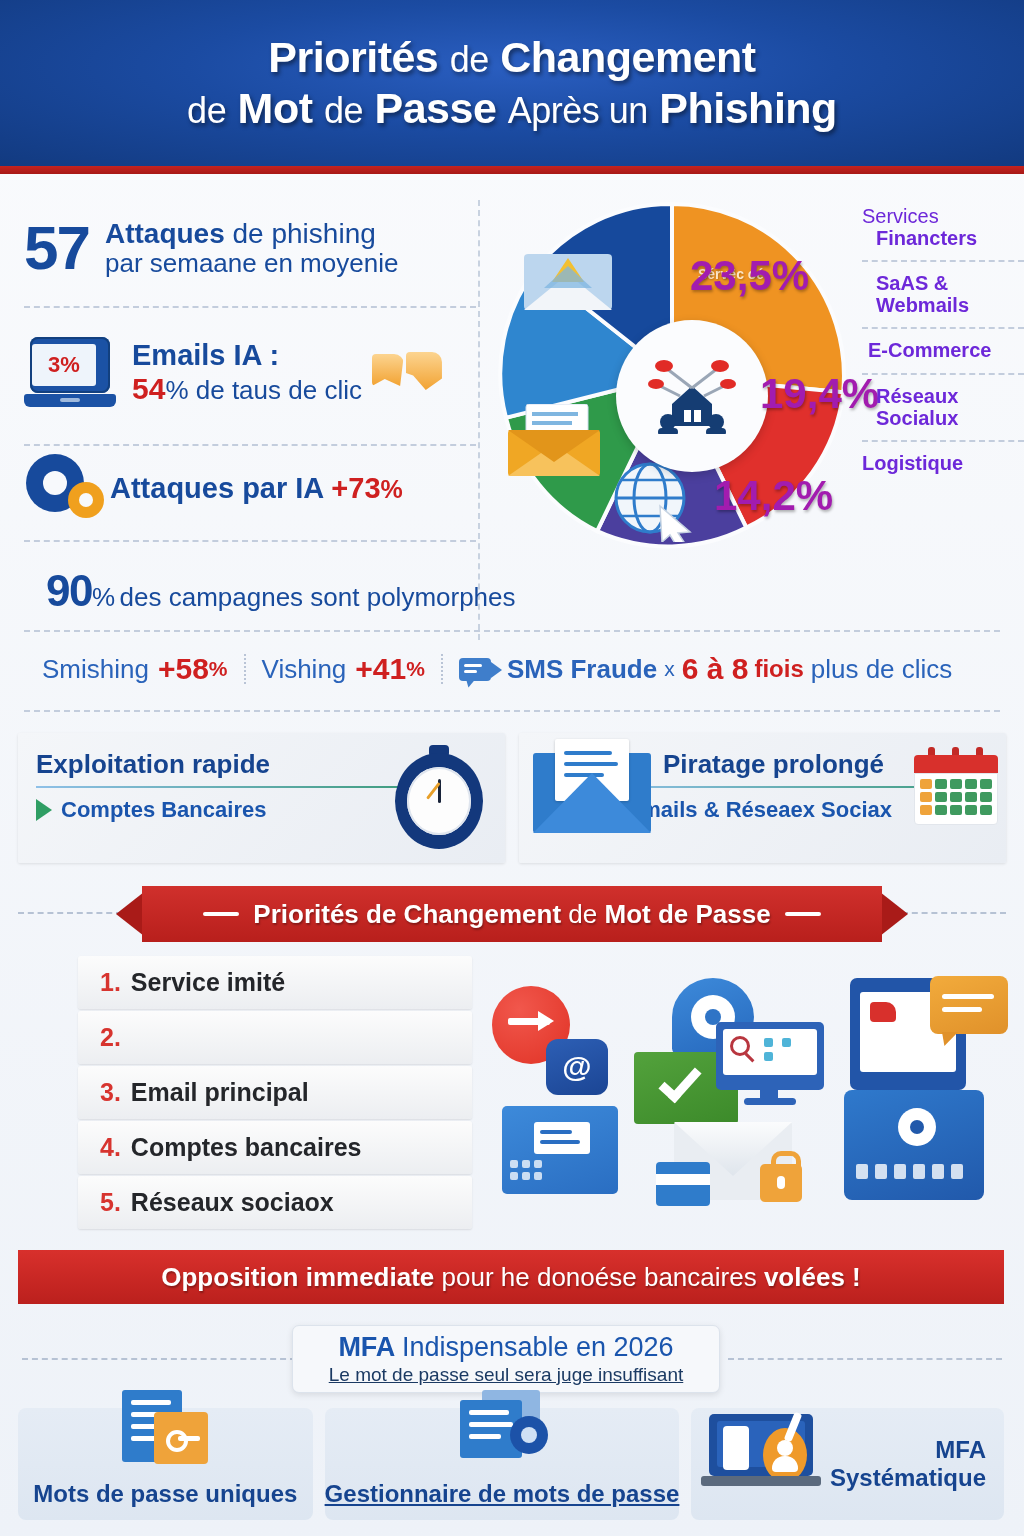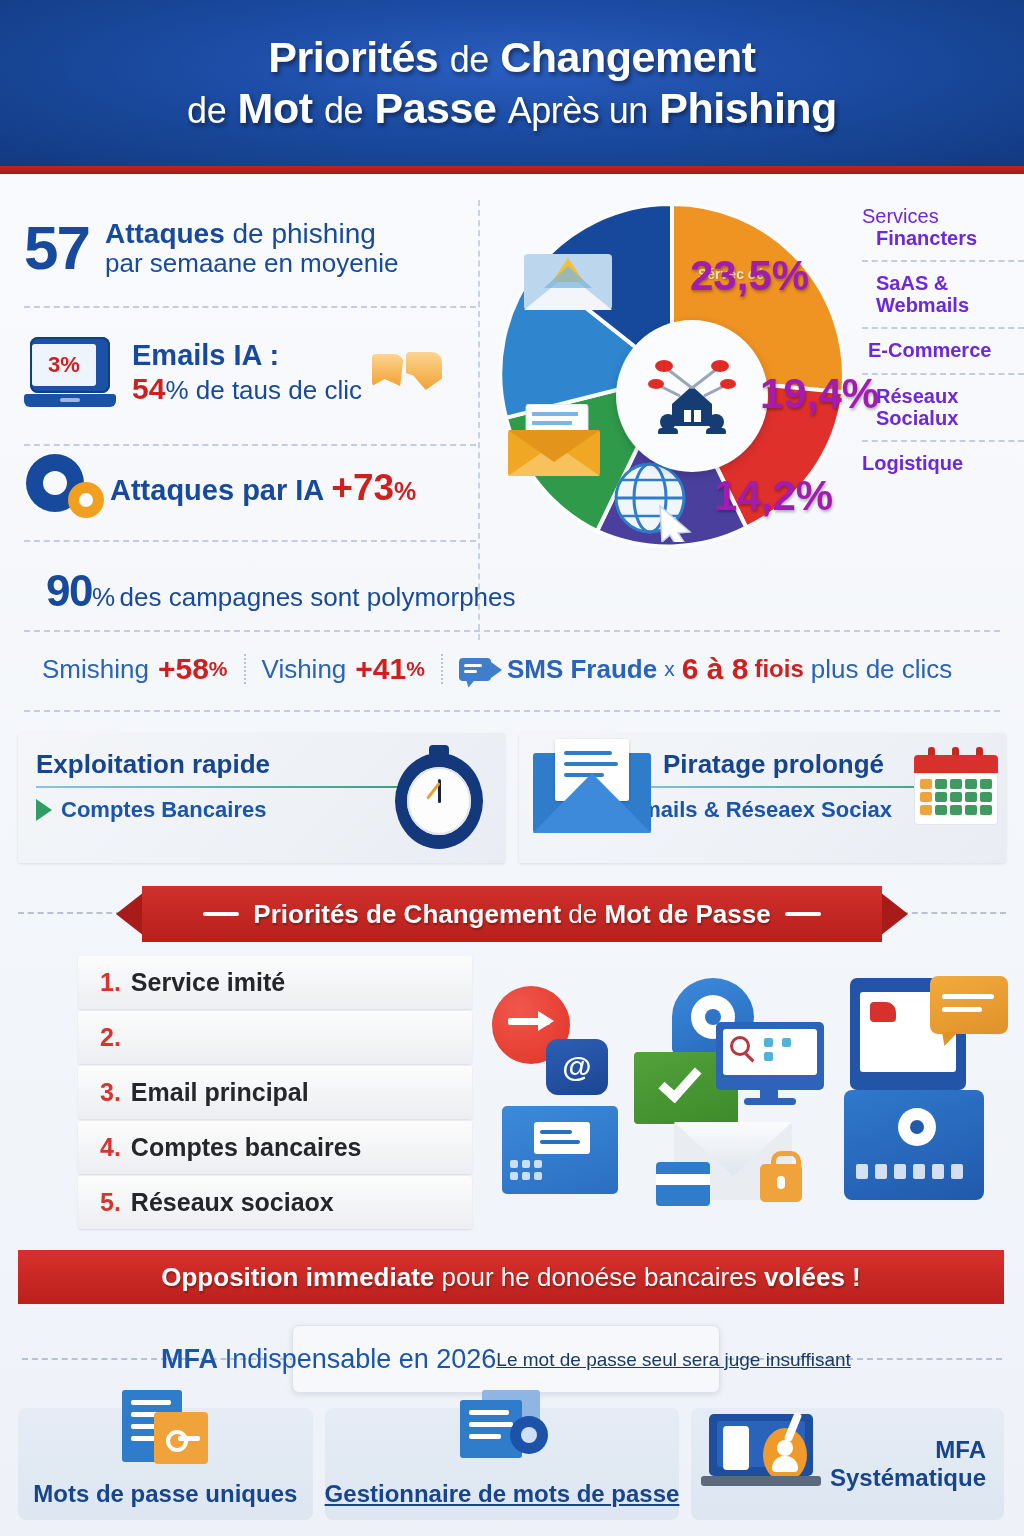--- a/index.html
+++ b/index.html
@@ -255,21 +255,21 @@
   }
   .alert .txt { color:#fff; font-size:26px; font-weight:700; text-shadow:1px 2px 2px rgba(0,0,0,.3); white-space:nowrap;}
   .alert .txt .lite{ font-weight:400; }
 
   
   .mfa-dash { position:absolute; top:1358px; height:0; border-top:2px dashed #b6c2d4;}
   .mfabox {
     position:absolute; left:292px; top:1325px; width:428px; height:68px;
     background:#f6f8fb; border:1px solid #dce3ec; border-radius:7px;
     box-shadow:0 2px 6px rgba(0,0,0,.10);
-    display:flex; align-items:center; justify-content:center;
+    display:flex; flex-direction:column; align-items:center; justify-content:center;
   }
   .mfabox .l1{ color:#1a55ad; font-size:27px; font-weight:700; white-space:nowrap;}
   .mfabox .l1 .lite{ font-weight:400; }
   .mfabox .l2{ color:#1b3a63; font-size:19px; text-decoration:underline; white-space:nowrap; margin-top:1px;}
 
   
   .footer { position:absolute; left:18px; top:1408px; width:986px; height:112px; display:flex; gap:12px;}
   .fcard {
     flex:1; background: linear-gradient(180deg,#e5ecf5 0%, #dde6f1 100%);
     border-radius:8px; position:relative; display:flex; align-items:flex-end; justify-content:center;
@@ -368,21 +368,21 @@
 
     <div class="dashed-h" style="left:0;top:248px;width:452px;"></div>
 
     <div class="stat-row" style="height:80px;margin-top:18px;">
       <div class="gears">
         <div class="gear big"></div>
         <div class="gear small"></div>
       </div>
       <div class="stat-text" style="font-size:29px;font-weight:600;white-space:nowrap;">
         <span>Attaques par IA</span>
-        <span class="red" style="font-size:37px;">+73</span><span class="red" style="font-size:25px;">%</span>
+        <span class="red" style="font-size:29px;">+73</span><span class="red" style="font-size:25px;">%</span>
       </div>
     </div>
 
     <div class="dashed-h" style="left:0;top:344px;width:452px;"></div>
   </div>
 
   <div class="vdash" style="left:478px;top:200px;height:440px;"></div>
 
   <div class="pie-wrap">
     <svg class="pie" viewBox="0 0 360 360">

